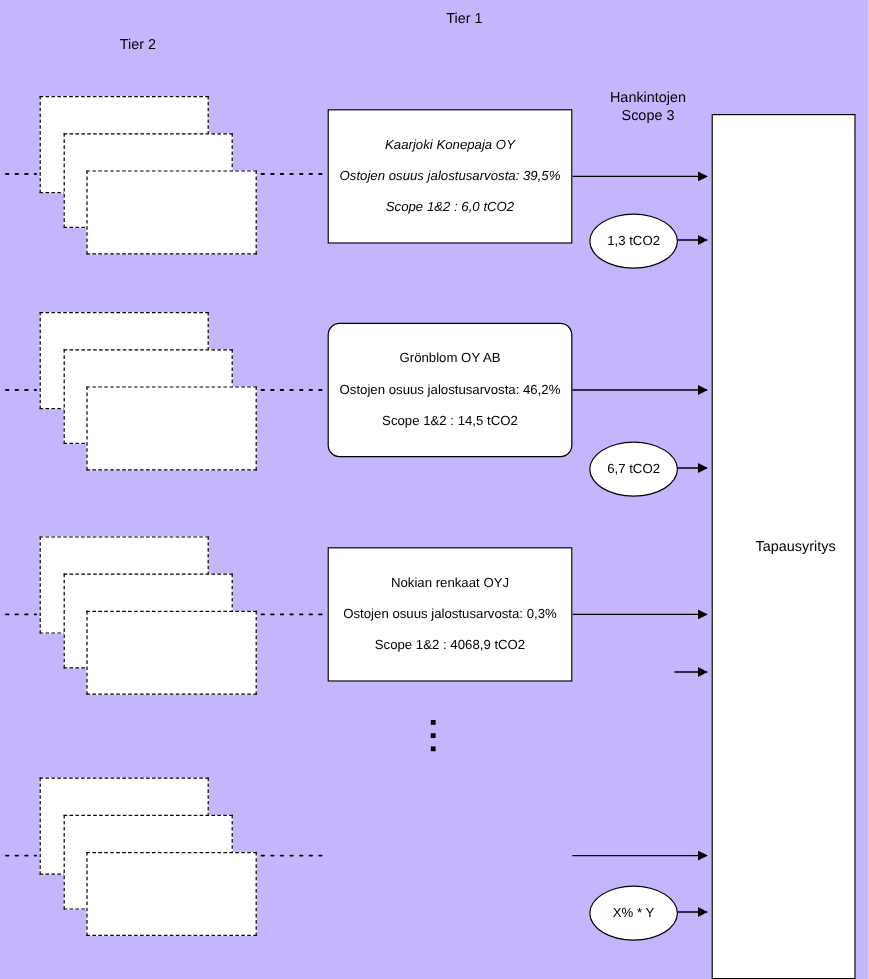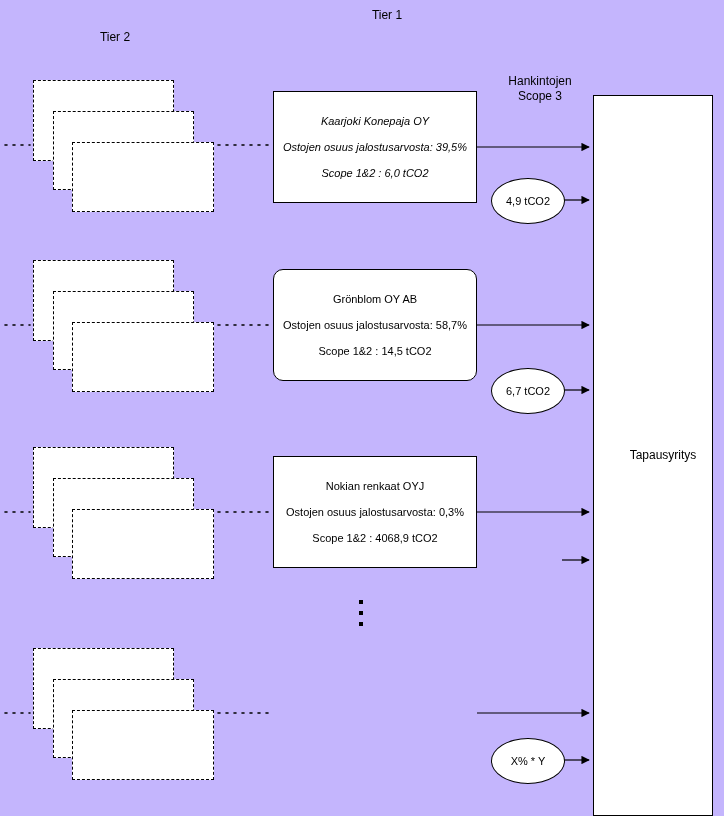--- a/index.html
+++ b/index.html
@@ -171,33 +171,33 @@
   <div class="dashed-box" style="left:72px;  top:710px; width:142px; height:70px;"></div>
 
   <div class="supplier-box" style="left:273px; top:91px;font-style:italic;">
     <div class="line">Kaarjoki Konepaja OY</div>
     <div class="line">Ostojen osuus jalostusarvosta: 39,5%</div>
     <div class="line">Scope 1&amp;2 : 6,0 tCO2</div>
   </div>
 
   <div class="supplier-box" style="left:273px; top:269px;border-radius:10px;">
     <div class="line">Grönblom OY AB</div>
-    <div class="line">Ostojen osuus jalostusarvosta: 58,7%</div>
+    <div class="line">Ostojen osuus jalostusarvosta: 46,2%</div>
     <div class="line">Scope 1&amp;2 : 14,5 tCO2</div>
   </div>
 
   <div class="supplier-box" style="left:273px; top:456px;">
     <div class="line">Nokian renkaat OYJ</div>
     <div class="line">Ostojen osuus jalostusarvosta: 0,3%</div>
     <div class="line">Scope 1&amp;2 : 4068,9 tCO2</div>
   </div>
 
 
   <div class="ellipse" style="left:491px; top:178px;">
-    <span>4,9 tCO2</span>
+    <span>1,3 tCO2</span>
   </div>
   <div class="ellipse" style="left:491px; top:368px;">
     <span>6,7 tCO2</span>
   </div>
   <div class="ellipse" style="left:491px; top:738px;">
     <span>X% * Y</span>
   </div>
 
   <div class="vdots">
     <i></i>

